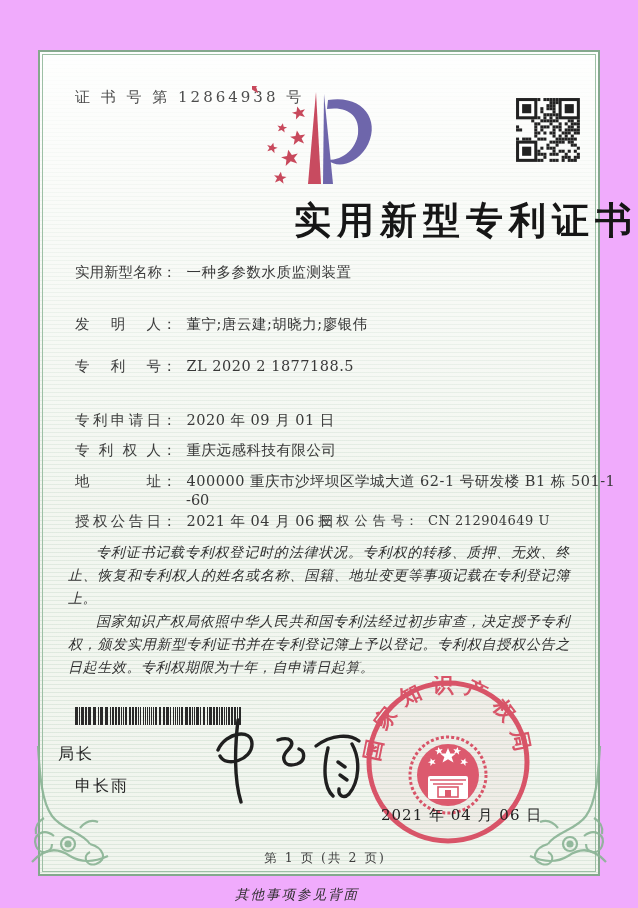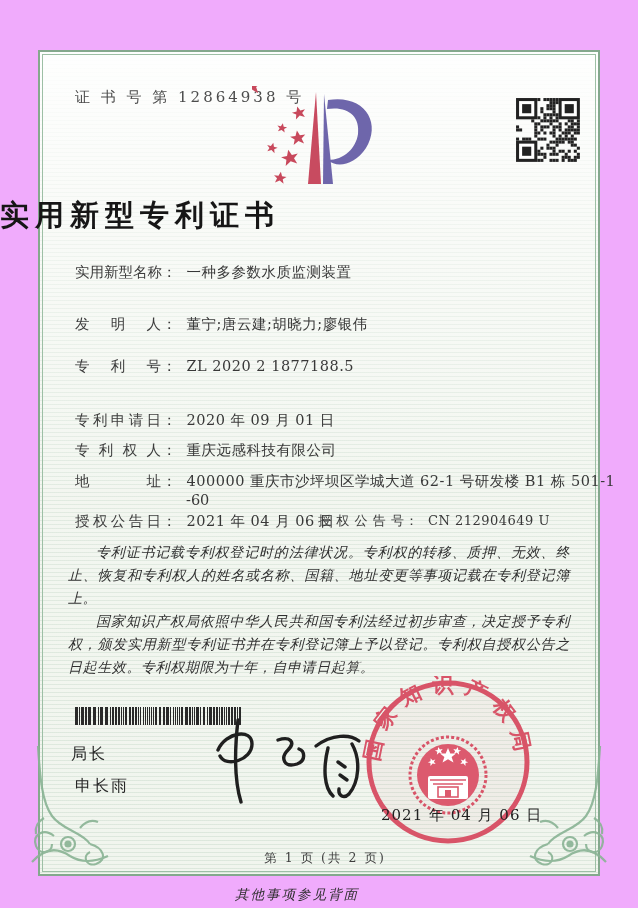--- a/index.html
+++ b/index.html
@@ -7,21 +7,21 @@
         font-family:"DejaVu Serif","Liberation Serif",serif;}
   
   .cert{position:absolute;left:38px;top:50px;width:558px;height:822px;
         border:2px solid #84a88d;background:
         linear-gradient(180deg, rgba(255,255,255,.95) 0%, rgba(255,255,255,.55) 22%, rgba(255,255,255,.12) 55%, rgba(255,255,255,0) 100%),
         repeating-linear-gradient(180deg, rgba(140,178,150,.20) 0 1px, rgba(255,255,255,0) 1px 4px),
         #f1f5ee;}
   .cert::before{content:"";position:absolute;inset:2px;border:1px solid #9dbfa5;pointer-events:none;}
   .abs{position:absolute;}
   .certno{left:75px;top:88px;font-size:15px;letter-spacing:3px;color:#4c4c4c;}
-  .title{left:0;top:196px;width:638px;text-align:left;font-size:29px;font-weight:700;
+  .title{left:0;top:196px;width:638px;text-align:right;font-size:37px;font-weight:700;
          letter-spacing:6px;color:#161616;}
   .row{left:75px;font-size:14.5px;color:#383838;white-space:nowrap;}
   .flabel{display:inline-block;width:86px;text-align:justify;text-align-last:justify;color:#3c3c3c;}
   .fcolon{display:inline-block;margin:0 10px 0 1px;}
   .fvalue{letter-spacing:.5px;}
   .addr2{left:186px;font-size:14.5px;color:#383838;}
   .grant2{left:318px;font-size:13px;color:#383838;white-space:nowrap;}
   .paras{left:68px;top:541px;width:502px;font-size:14px;line-height:23px;color:#303030;
          font-style:italic;text-align:justify;}
   .paras p{margin:0;text-indent:2em;letter-spacing:.6px;}
@@ -302,21 +302,21 @@
         <rect x="149" y="0" width="1" height="18" fill="#2a2a2a"></rect>
         <rect x="151" y="0" width="1" height="18" fill="#2a2a2a"></rect>
         <rect x="153" y="0" width="2" height="18" fill="#2a2a2a"></rect>
         <rect x="156" y="0" width="2" height="18" fill="#2a2a2a"></rect>
         <rect x="159" y="0" width="2" height="18" fill="#2a2a2a"></rect>
         <rect x="162" y="0" width="1" height="18" fill="#2a2a2a"></rect>
         <rect x="164" y="0" width="2" height="18" fill="#2a2a2a"></rect>
       </svg>
   </div>
 
-  <div class="abs director" style="left:71px;top:744px;">局长</div>
+  <div class="abs director" style="left:58px;top:744px;">局长</div>
   <div class="abs director" style="left:75px;top:776px;">申长雨</div>
 
   <div class="abs" style="left:202px;top:714px;">
     <svg width="160" height="95" viewBox="0 0 160 95" fill="none" stroke="#1f1f1f" stroke-width="3.4" stroke-linecap="round">
       <path d="M16,36 C24,18 50,14 50,30 C50,46 24,54 18,42"></path>
       <path d="M36,6 C33,32 31,62 39,88"></path>
       <path d="M76,26 C88,22 94,28 86,36 C78,44 82,54 95,50 C104,47 103,37 97,35"></path>
       <path d="M114,32 C130,20 148,20 157,27"></path>
       <path d="M126,34 C121,54 122,74 131,82"></path>
       <path d="M150,30 C159,46 157,68 147,80 C142,85 136,82 137,75"></path>

